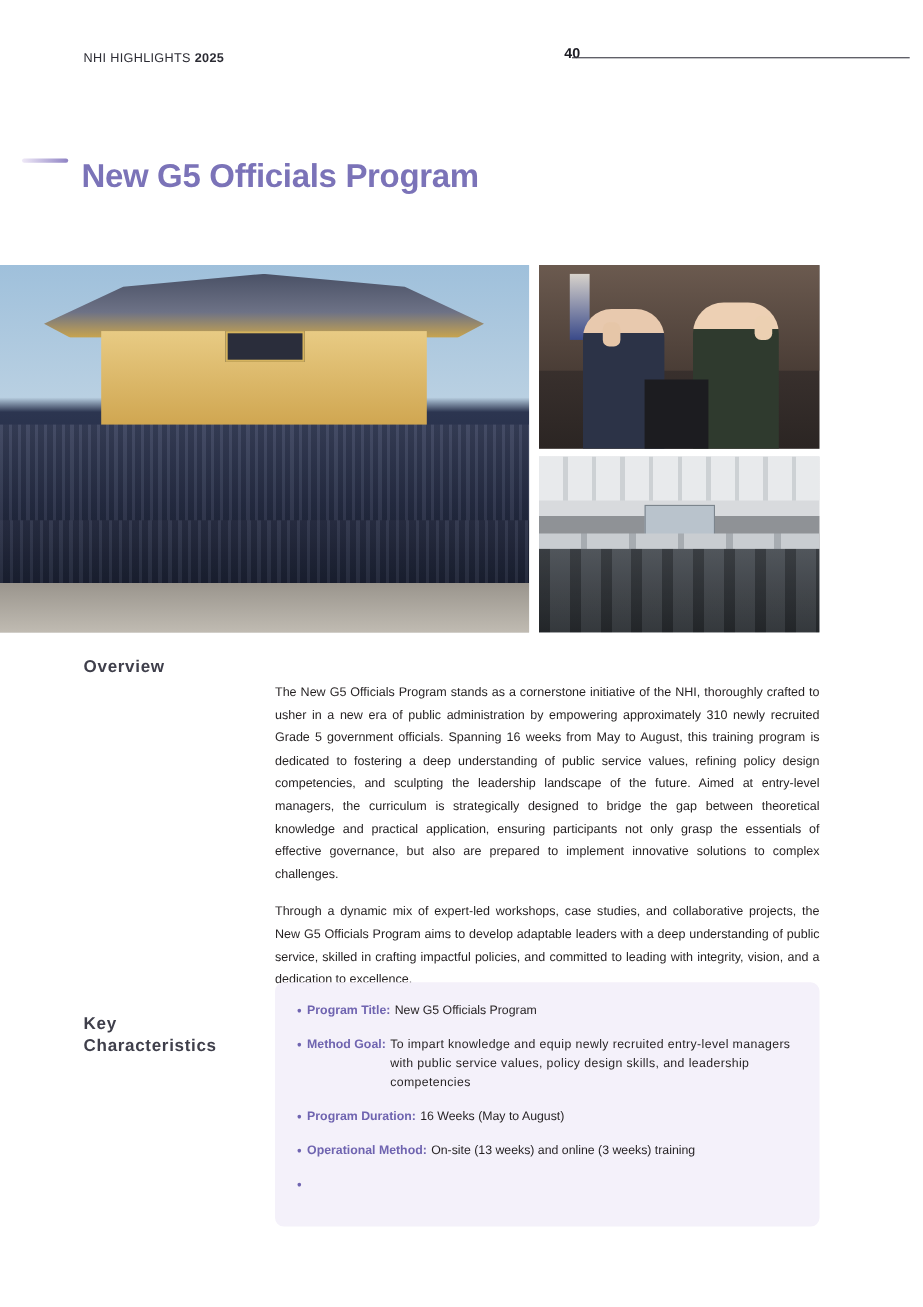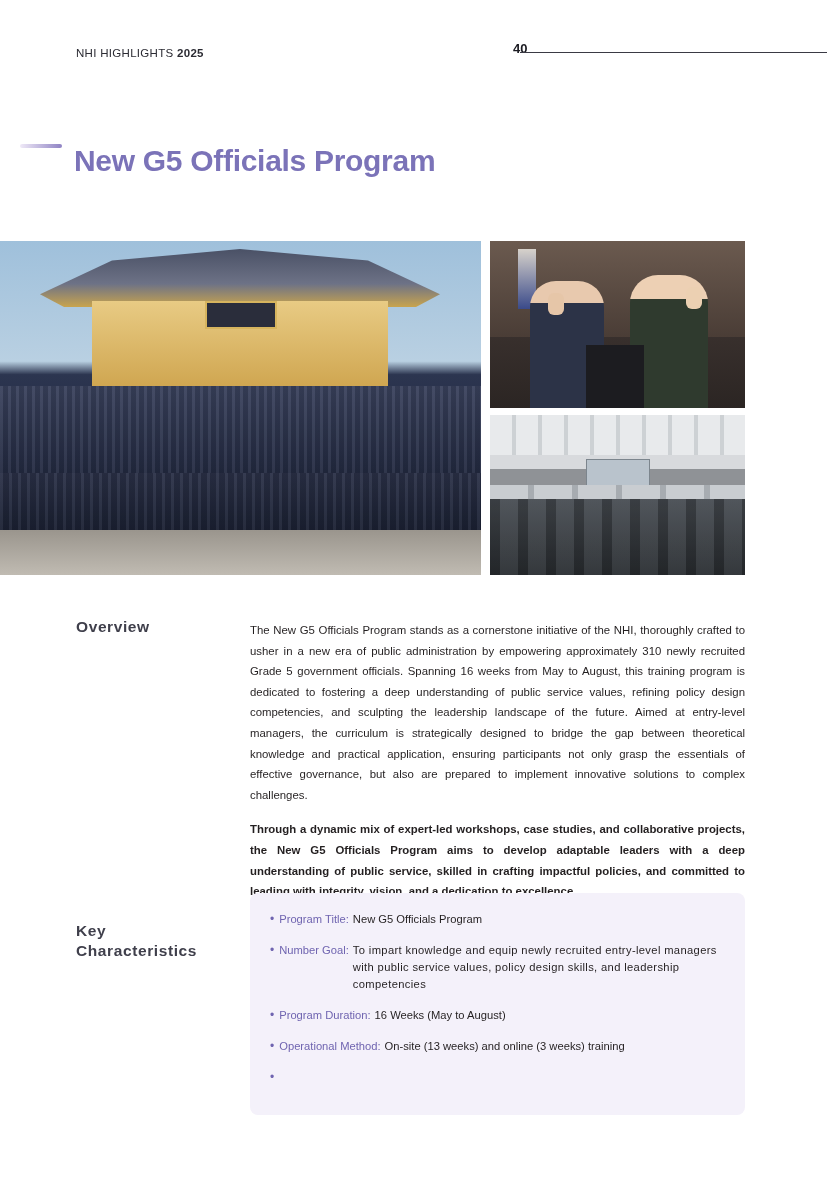--- a/index.html
+++ b/index.html
@@ -165,35 +165,35 @@
 
   
   .section-label {
     position: absolute;
     font-size: 15.5px;
     font-weight: 700;
     color: #3f3f4b;
     letter-spacing: 0.6px;
     line-height: 20px;
   }
-  #overview-label { left: 76px; top: 597px; margin-top: 20px; }
+  #overview-label { left: 76px; top: 597px; }
   #key-label { left: 76px; top: 889px; width: 170px; margin-top: 32px; }
 
   .overview-body {
     position: absolute;
     left: 250px;
     top: 620px;
     width: 495px;
     font-size: 11.4px;
     line-height: 20.6px;
     text-align: justify;
     color: #231f20;
   }
   .overview-body p { margin: 0 0 14px 0; }
-  .overview-body p:last-child { margin-bottom: 0; font-weight: bold; }
+  .overview-body p:last-child { margin-bottom: 0; }
 
   
   .key-box {
     position: absolute;
     left: 250px;
     top: 893px;
     width: 495px;
     height: 222px;
     background: #f4f1fa;
     border-radius: 8px;
@@ -208,21 +208,21 @@
   }
   .key-item:last-child { margin-bottom: 0; }
   .key-bullet {
     color: #6f64b0;
     font-size: 12px;
     line-height: 17px;
     margin-right: 5px;
   }
   .key-term {
     color: #6f64b0;
-    font-weight: 400;
+    font-weight: 700;
     white-space: nowrap;
     margin-right: 4px;
   }
   .key-value { flex: 1; }
   .key-value.wide { letter-spacing: 0.35px; }
 </style>
 </head>
 <body>
 
 <div class="header">
@@ -282,21 +282,21 @@
 </div>
 
 <div class="key-box">
   <div class="key-item">
     <span class="key-bullet">•</span>
     <span class="key-term">Program Title:</span>
     <span class="key-value">New G5 Officials Program</span>
   </div>
   <div class="key-item">
     <span class="key-bullet">•</span>
-    <span class="key-term">Number Goal:</span>
+    <span class="key-term">Method Goal:</span>
     <span class="key-value wide">To impart knowledge and equip newly recruited entry-level managers with public service values, policy design skills, and leadership competencies</span>
   </div>
   <div class="key-item">
     <span class="key-bullet">•</span>
     <span class="key-term">Program Duration:</span>
     <span class="key-value">16 Weeks (May to August)</span>
   </div>
   <div class="key-item">
     <span class="key-bullet">•</span>
     <span class="key-term">Operational Method:</span>

